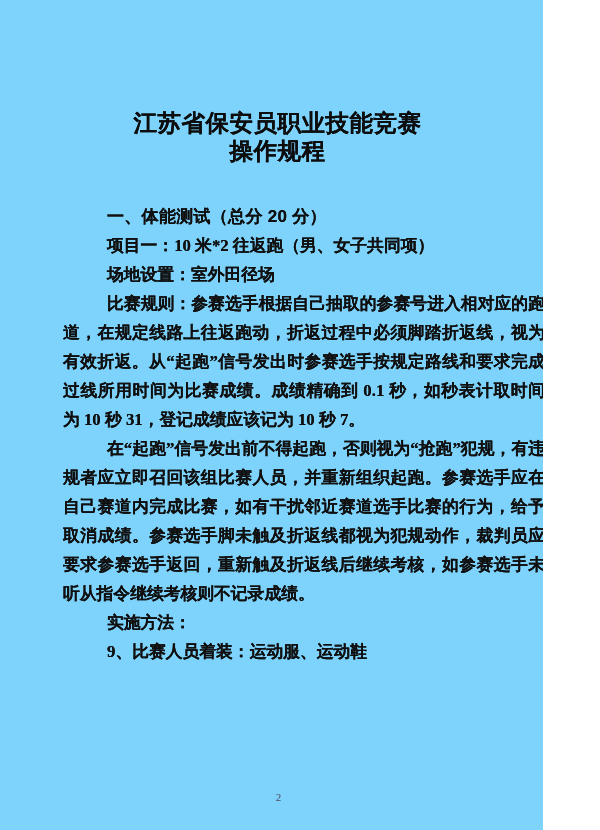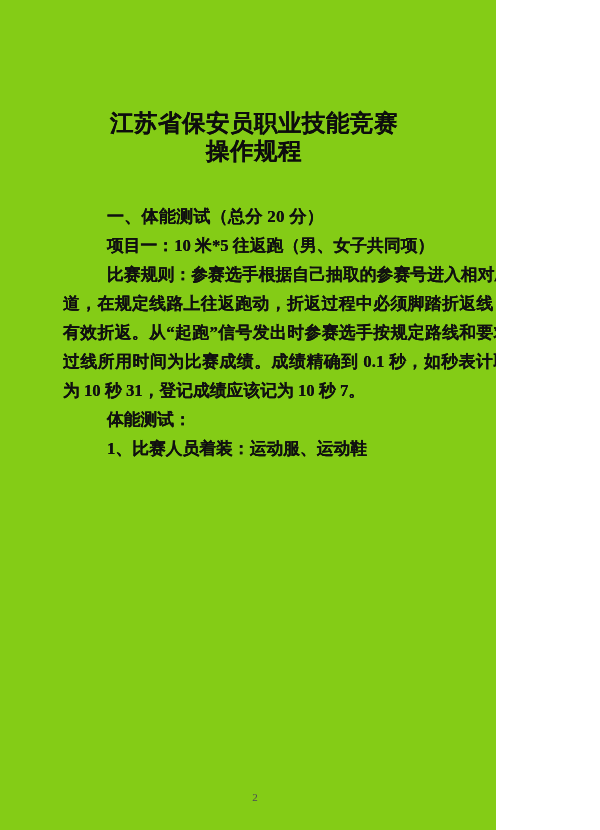--- a/index.html
+++ b/index.html
@@ -2,23 +2,23 @@
 <html><head>
 <meta charset="utf-8">
 <style>
   html, body {
     margin: 0;
     padding: 0;
     background: #ffffff;
   }
   .page {
     position: relative;
-    width: 496px;
+    width: 543px;
     height: 830px;
-    background: #84cc16;
+    background: #7dd3fc;
     overflow: hidden;
     font-family: "Liberation Serif", "DejaVu Serif", serif;
   }
   .doc-title {
     position: absolute;
     top: 109px;
     left: 0;
     right: 0;
     text-align: center;
     transform: translateX(6px);
@@ -41,21 +41,21 @@
     color: #101010;
     text-align: justify;
     text-shadow: 0 0 0.5px currentColor;
   }
   .doc-body p {
     margin: 0;
     padding: 0;
     text-indent: 44px;
   }
   .section-heading {
-    font-family: Liberation Serif, serif;
+    font-family: Liberation Sans, sans-serif;
     font-size: 17px;
     letter-spacing: 0.3px;
   }
   .page-number {
     position: absolute;
     top: 791px;
     left: 0;
     right: 0;
     text-align: center;
     transform: translateX(7px);
@@ -69,21 +69,23 @@
 
 <div class="page">
 
   <div class="doc-title">
     <div>江苏省保安员职业技能竞赛</div>
     <div>操作规程</div>
   </div>
 
   <div class="doc-body">
     <p class="section-heading">一、体能测试（总分 20 分）</p>
-    <p>项目一：10 米*5 往返跑（男、女子共同项）</p>
+    <p>项目一：10 米*2 往返跑（男、女子共同项）</p>
+    <p>场地设置：室外田径场</p>
     <p>比赛规则：参赛选手根据自己抽取的参赛号进入相对应的跑道，在规定线路上往返跑动，折返过程中必须脚踏折返线，视为有效折返。从“起跑”信号发出时参赛选手按规定路线和要求完成过线所用时间为比赛成绩。成绩精确到 0.1 秒，如秒表计取时间为 10 秒 31，登记成绩应该记为 10 秒 7。</p>
-    <p>体能测试：</p>
-    <p>1、比赛人员着装：运动服、运动鞋</p>
+    <p>在“起跑”信号发出前不得起跑，否则视为“抢跑”犯规，有违规者应立即召回该组比赛人员，并重新组织起跑。参赛选手应在自己赛道内完成比赛，如有干扰邻近赛道选手比赛的行为，给予取消成绩。参赛选手脚未触及折返线都视为犯规动作，裁判员应要求参赛选手返回，重新触及折返线后继续考核，如参赛选手未听从指令继续考核则不记录成绩。</p>
+    <p>实施方法：</p>
+    <p>9、比赛人员着装：运动服、运动鞋</p>
   </div>
 
   <div class="page-number">2</div>
 
 </div>
 
 </body></html>

